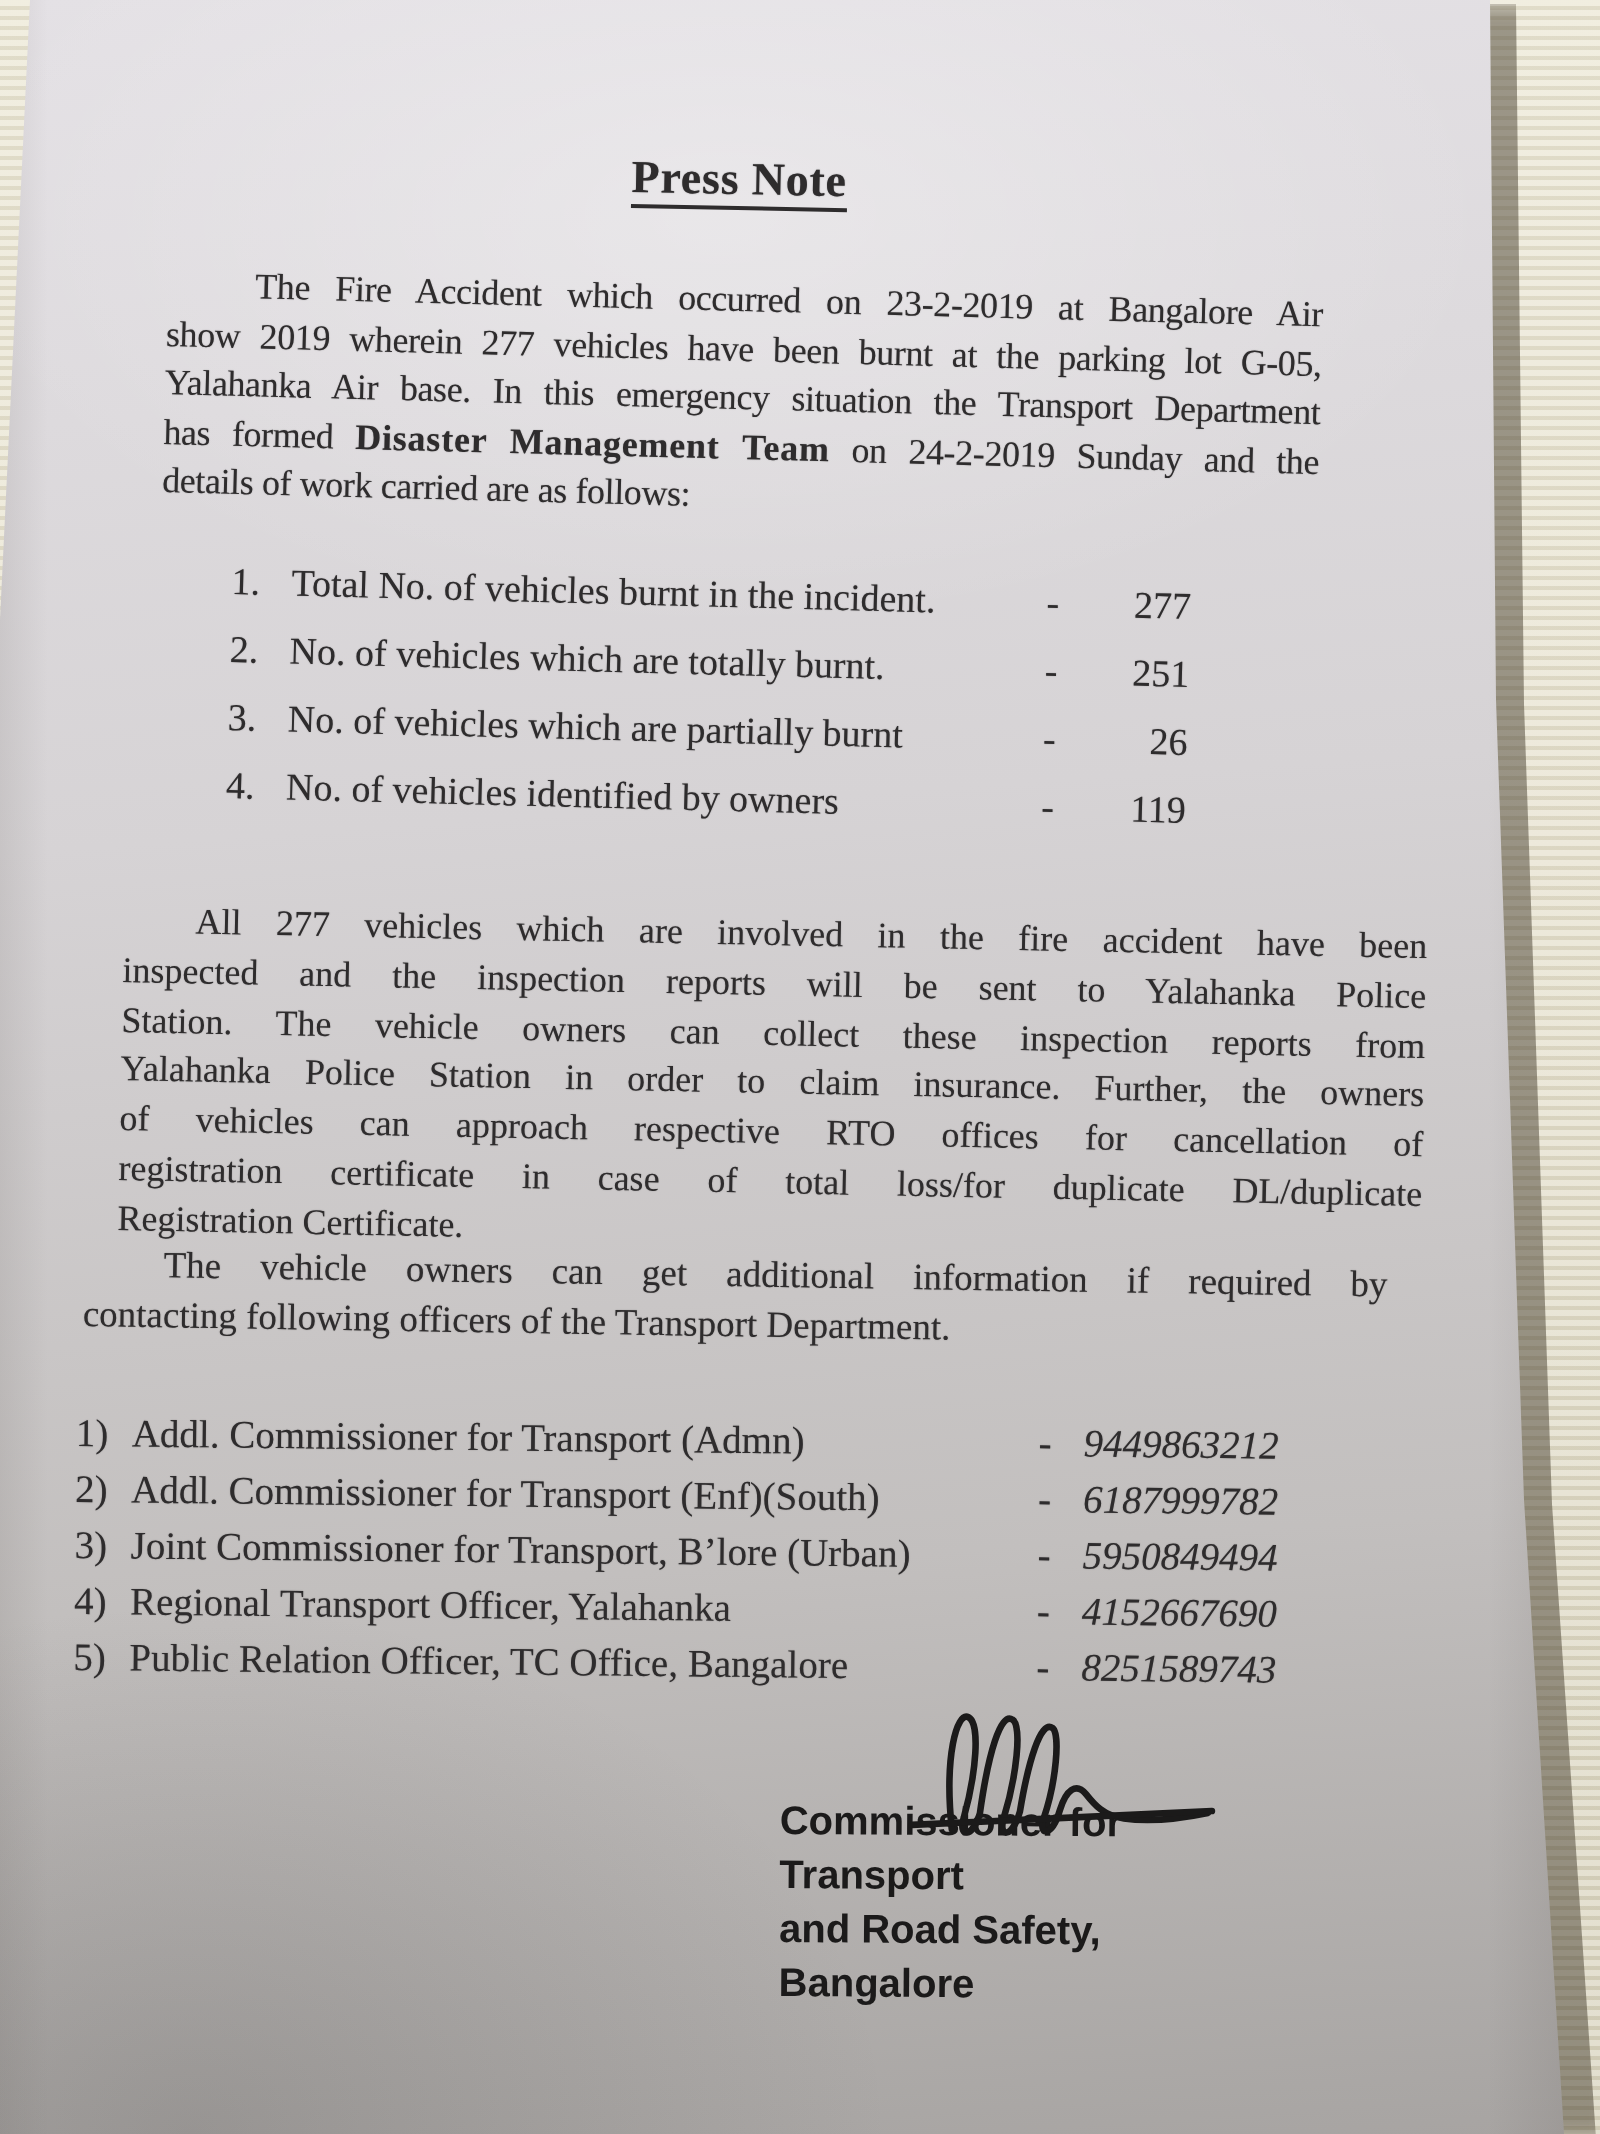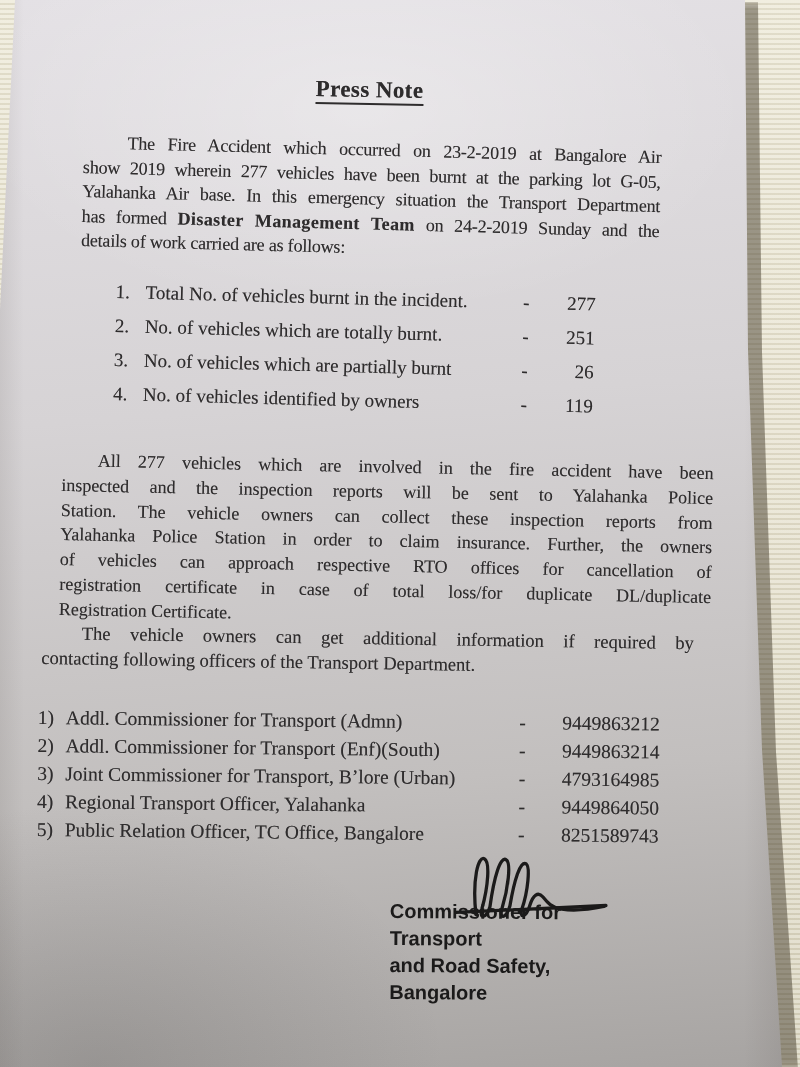--- a/index.html
+++ b/index.html
@@ -86,21 +86,21 @@
   .sval{width:52px;text-align:right;}
 
   
   .contacts{left:38px;top:707px;width:622px;font-size:19.5px;
             transform:rotate(0.6deg);transform-origin:left top;}
   .crow{display:flex;align-items:baseline;margin-bottom:6.5px;line-height:21.5px;
         text-shadow:0 0 .6px rgba(46,44,45,.45);}
   .cnum{width:28px;}
   .clabel{flex:1;}
   .cdash{margin-right:16px;}
-  .cphone{width:118px;text-align:right;}
+  .cphone{width:118px;font-style:italic;}
 
   
   .signoff{
     left:390px;top:898px;width:260px;
     font-family:"Liberation Sans","DejaVu Sans",sans-serif;
     font-weight:bold;font-size:20px;line-height:27px;color:var(--sig-ink);
     transform:rotate(0.4deg);transform-origin:left top;
   }
   .signoff .scribble{
     position:absolute;left:52px;top:-46px;width:180px;height:72px;
@@ -173,33 +173,33 @@
     <div class="crow">
       <span class="cnum">1)</span>
       <span class="clabel">Addl. Commissioner for Transport (Admn)</span>
       <span class="cdash">-</span>
       <span class="cphone">9449863212</span>
     </div>
     <div class="crow">
       <span class="cnum">2)</span>
       <span class="clabel">Addl. Commissioner for Transport (Enf)(South)</span>
       <span class="cdash">-</span>
-      <span class="cphone">9449863214</span>
+      <span class="cphone">6187999782</span>
     </div>
     <div class="crow">
       <span class="cnum">3)</span>
       <span class="clabel">Joint Commissioner for Transport, B’lore (Urban)</span>
       <span class="cdash">-</span>
-      <span class="cphone">4793164985</span>
+      <span class="cphone">5950849494</span>
     </div>
     <div class="crow">
       <span class="cnum">4)</span>
       <span class="clabel">Regional Transport Officer, Yalahanka</span>
       <span class="cdash">-</span>
-      <span class="cphone">9449864050</span>
+      <span class="cphone">4152667690</span>
     </div>
     <div class="crow">
       <span class="cnum">5)</span>
       <span class="clabel">Public Relation Officer, TC Office, Bangalore</span>
       <span class="cdash">-</span>
       <span class="cphone">8251589743</span>
     </div>
   </div>
 
   <div class="blk signoff">

